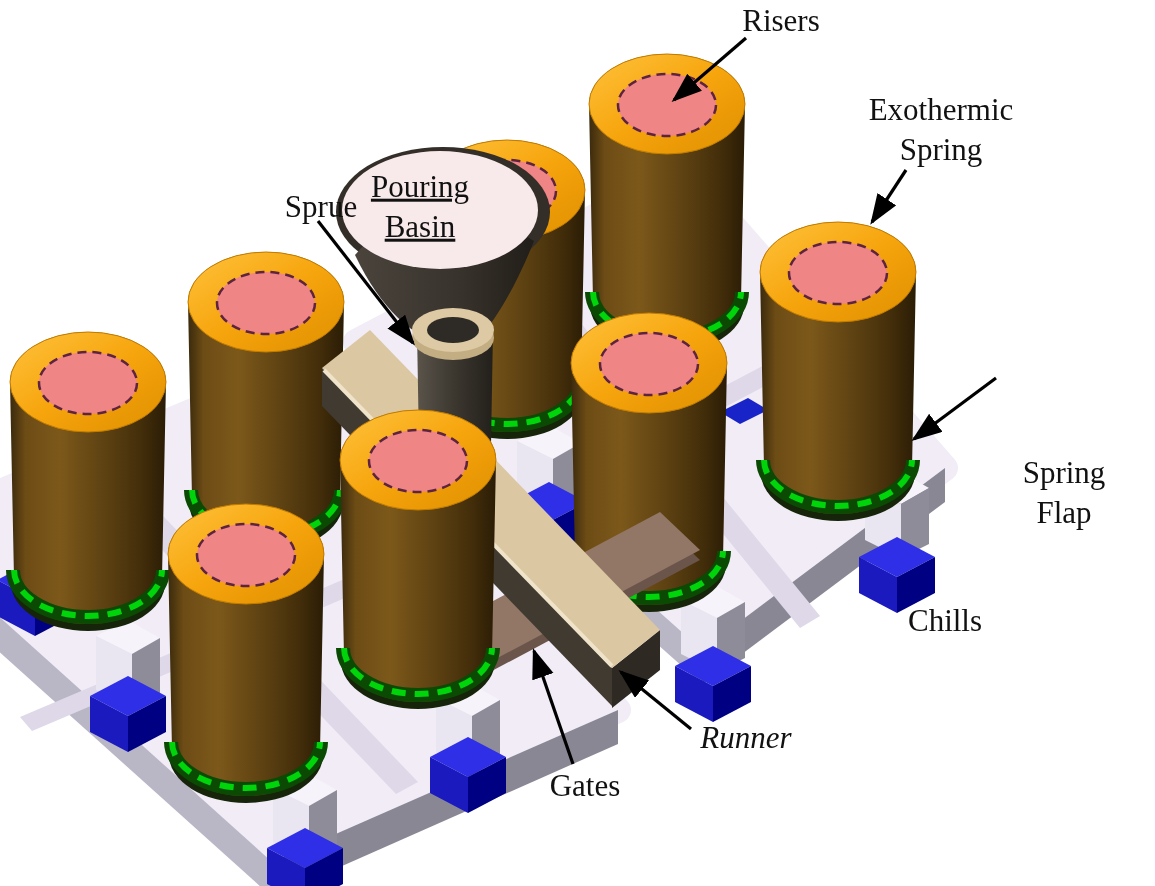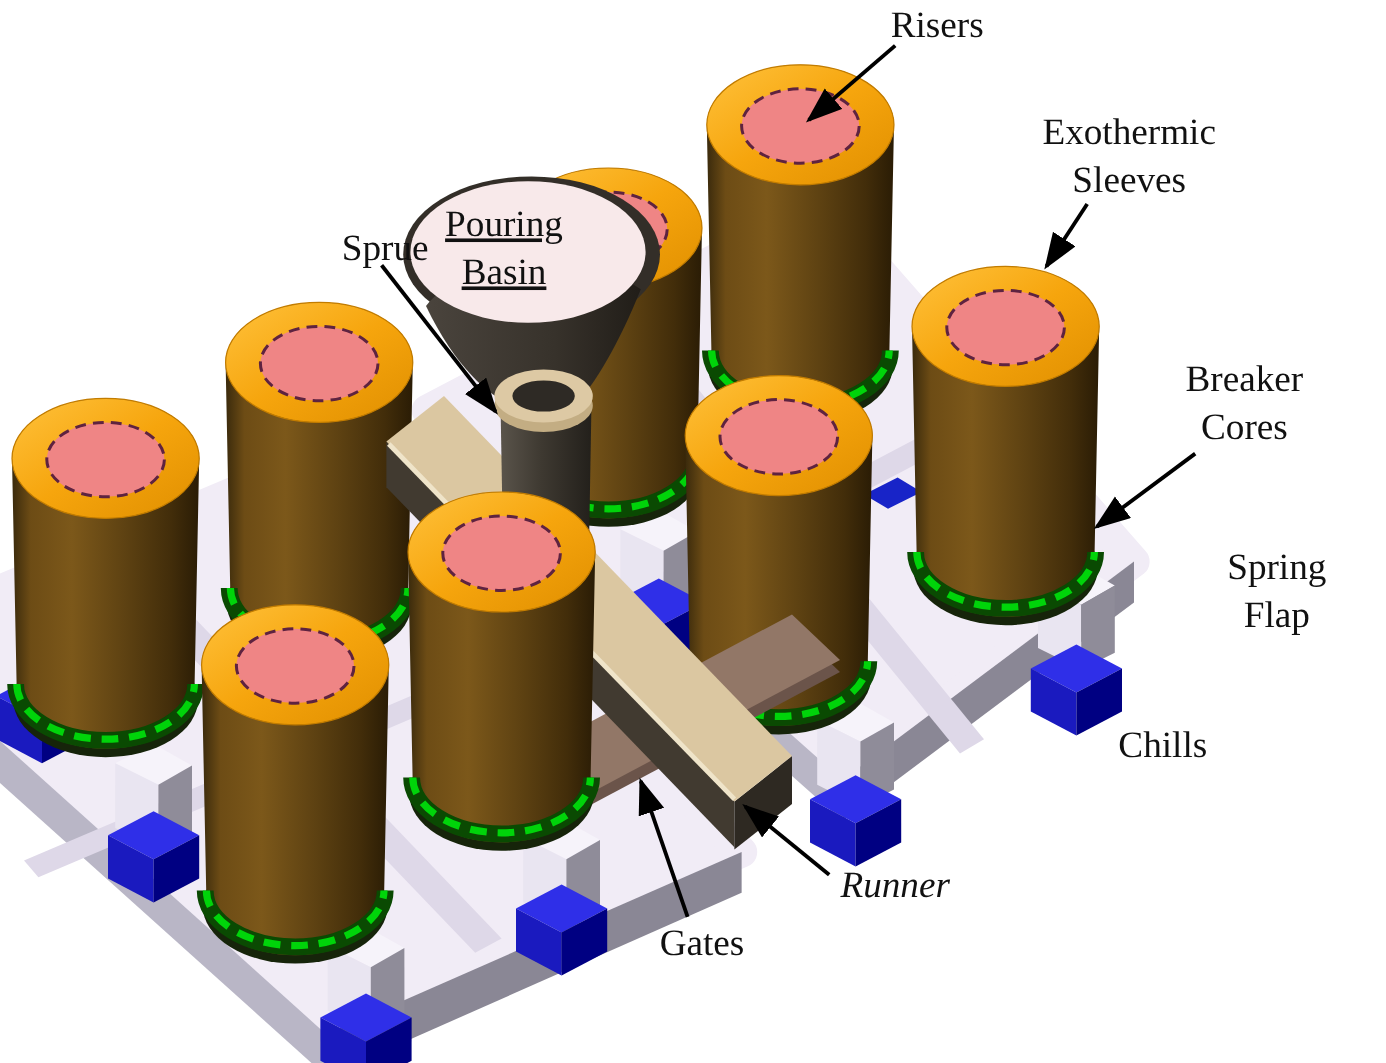--- a/index.html
+++ b/index.html
@@ -163,24 +163,22 @@
     <path d="M906,170 L872,222" marker-end="url(#ah)"></path>
     <path d="M996,378 L914,439" marker-end="url(#ah)"></path>
     <path d="M318,221 L413,343" marker-end="url(#ah)"></path>
     <path d="M573,764 L534,651" marker-end="url(#ah)"></path>
     <path d="M691,729 L621,672" marker-end="url(#ah)"></path>
   </g>
 </svg>
 
 <div class="callout" style="left:781px;top:21px;">Risers</div>
 <div class="callout" style="left:941px;top:130px;">Exothermic
-Sleeves</div>
-<div class="callout" style="left:1037px;top:336px;">Breaker
-Cores</div>
+Spring</div>
 <div class="callout" style="left:1064px;top:493px;text-align:center;">Spring Flap</div>
-<div class="callout" style="left:945px;top:621px;margin-left:24px;">Chills</div>
+<div class="callout" style="left:945px;top:621px;">Chills</div>
 <div class="callout" style="left:273px;top:207px;margin-left:48px;">Sprue</div>
 <div class="callout" style="left:420px;top:207px;text-decoration:underline;">Pouring
 Basin</div>
 <div class="callout" style="left:585px;top:786px;">Gates</div>
 <div class="callout" style="left:746px;top:738px;font-style:italic;">Runner</div>
 
 </div>
 
 </body></html>

